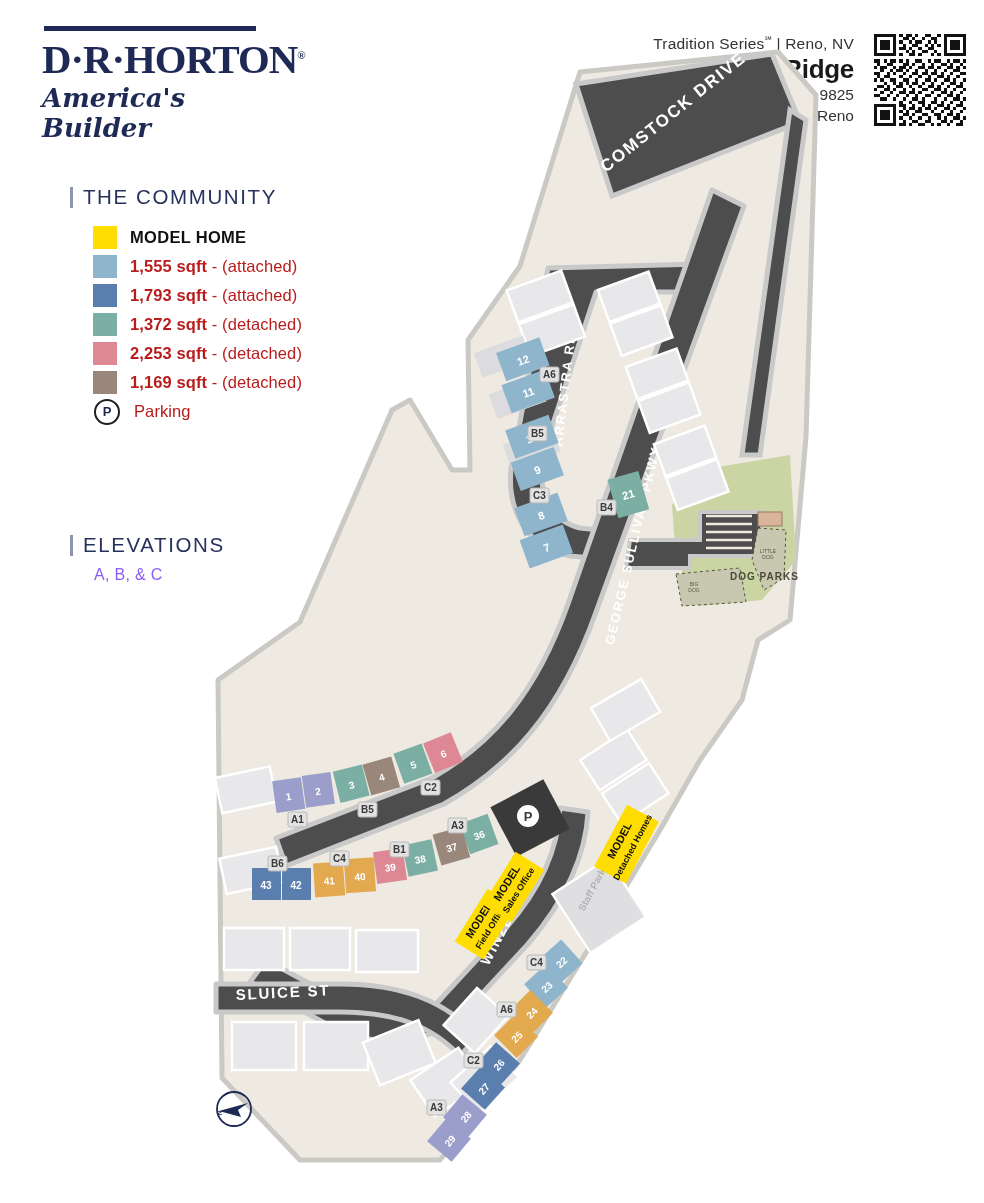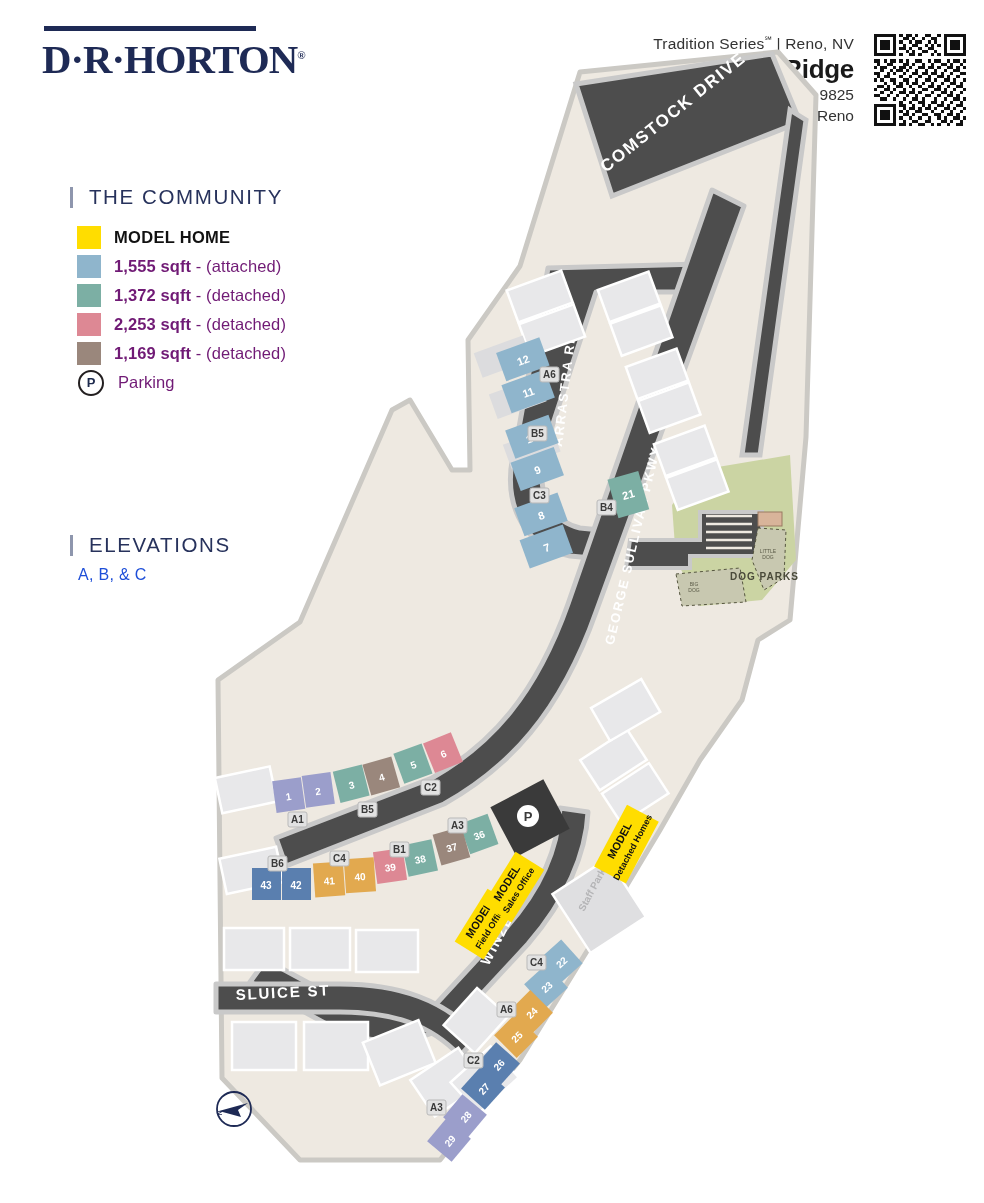--- a/index.html
+++ b/index.html
@@ -22,45 +22,46 @@
   #hdr-text{text-align:right;}
   #hdr-series{font-size:15.5px;color:#333;letter-spacing:.2px;line-height:20px;}
   #hdr-series sup{font-size:9px;}
   #hdr-name{font-size:26px;font-weight:bold;color:#1a1a1a;line-height:30px;letter-spacing:-.3px;}
   #hdr-phone{font-size:15.5px;color:#333;line-height:21px;}
   #hdr-url{font-size:15.5px;color:#333;line-height:21px;}
   #qr{width:92px;height:92px;margin-top:4px;}
 
   
   #legend{position:absolute;left:70px;top:185px;width:300px;}
-  .sec-title{display:flex;align-items:center;gap:16px;font-size:20.5px;
+  .sec-title{display:flex;align-items:center;gap:10px;font-size:20.5px;
      letter-spacing:1.6px;color:#27325c;font-weight:normal;}
   .sec-bar{width:3px;height:21px;background:#8e96ad;display:inline-block;}
-  .legend-rows{margin-top:14px;margin-left:7px;}
+  .legend-rows{margin-top:14px;margin-left:23px;}
   .lrow{display:flex;align-items:center;height:29px;}
   .sw{width:24px;height:23px;flex:0 0 24px;margin-right:13px;}
-  .ltext{font-size:16.5px;color:#701a75;letter-spacing:.1px;}
+  .ltext{font-size:16.5px;color:#b91c1c;letter-spacing:.1px;}
   .ltext b{font-weight:bold;}
   .lmodel{font-size:16.5px;font-weight:bold;color:#111;letter-spacing:.3px;}
   .pmark{width:22px;height:22px;border:2px solid #231f20;border-radius:50%;
      display:flex;align-items:center;justify-content:center;font-size:13px;
      font-weight:bold;margin-right:14px;margin-left:1px;flex:0 0 22px;}
   #elev{position:absolute;left:70px;top:533px;width:300px;}
-  #elev-val{font-size:16px;color:#1d4ed8;margin-top:9px;margin-left:8px;letter-spacing:.3px;}
+  #elev-val{font-size:16px;color:#8b5cf6;margin-top:9px;margin-left:24px;letter-spacing:.3px;}
 
   
   #map{position:absolute;left:0;top:0;width:984px;height:1203px;}
   text{font-family:"Liberation Sans", sans-serif;}
 </style>
 </head>
 <body>
 
 <div id="logo-block">
   <div id="logo-rule"></div>
   <div id="logo-word"><span>D·R·HORTON</span><sup>®</sup></div>
+  <div id="logo-tag">America's Builder</div>
 </div>
 
 <div id="header-right">
   <div id="hdr-inner">
     <div id="hdr-text">
       <div id="hdr-series"><span>Tradition Series</span><sup>℠</sup><span> | </span><span>Reno, NV</span></div>
       <div id="hdr-name">Wolf Ridge</div>
       <div id="hdr-phone">775 - 618 - 9825</div>
       <div id="hdr-url">drhorton.com/Reno</div>
     </div>
@@ -308,20 +309,24 @@
   <div class="legend-rows">
     <div class="lrow">
       <span class="sw" style="background:#FFDD00"></span>
       <span class="lmodel">MODEL HOME</span>
     </div>
     <div class="lrow">
       <span class="sw" style="background:#8FB5CC"></span>
       <span class="ltext"><b>1,555 sqft</b><span> - </span><span>(attached)</span></span>
     </div>
     <div class="lrow">
+      <span class="sw" style="background:#5A7FAF"></span>
+      <span class="ltext"><b>1,793 sqft</b><span> - </span><span>(attached)</span></span>
+    </div>
+    <div class="lrow">
       <span class="sw" style="background:#7CAFA4"></span>
       <span class="ltext"><b>1,372 sqft</b><span> - </span><span>(detached)</span></span>
     </div>
     <div class="lrow">
       <span class="sw" style="background:#DD8894"></span>
       <span class="ltext"><b>2,253 sqft</b><span> - </span><span>(detached)</span></span>
     </div>
     <div class="lrow">
       <span class="sw" style="background:#9A877C"></span>
       <span class="ltext"><b>1,169 sqft</b><span> - </span><span>(detached)</span></span>

